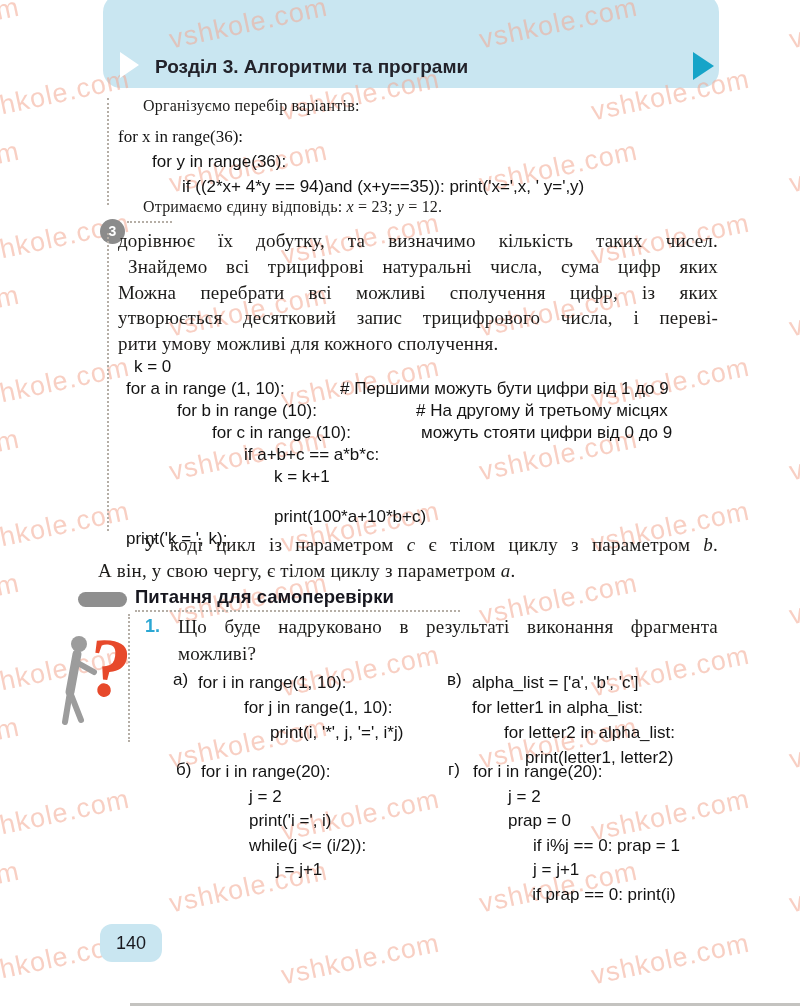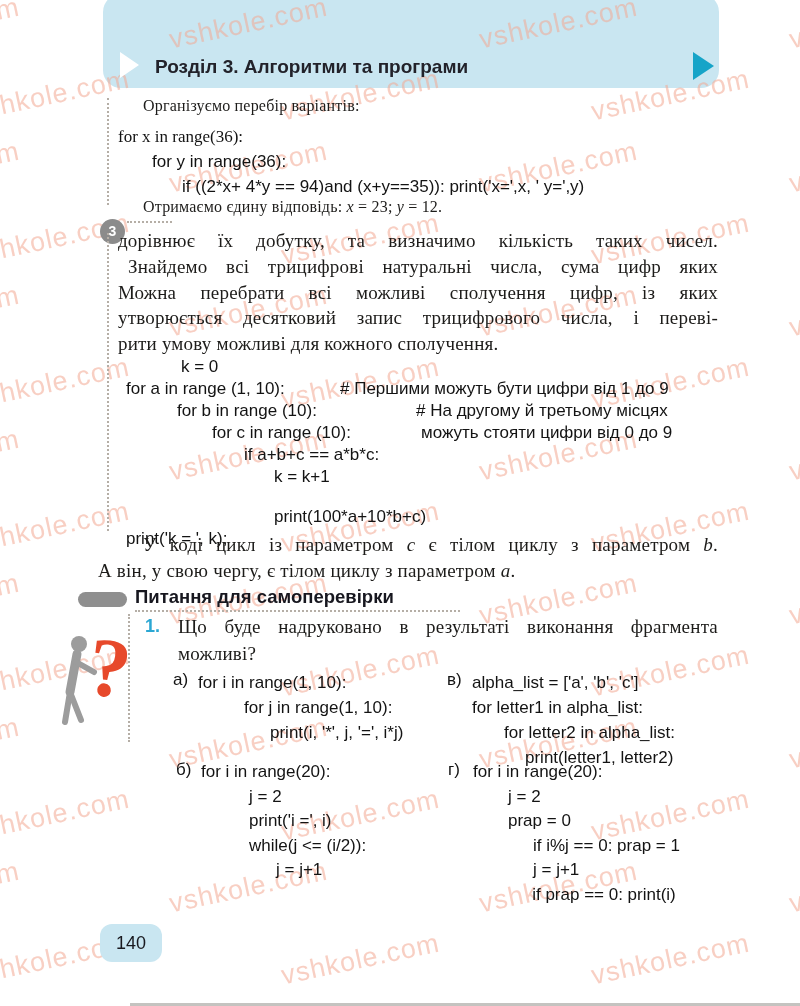--- a/index.html
+++ b/index.html
@@ -131,21 +131,21 @@
     <div class="hdot" style="left:127px;top:221px;width:45px;"></div>
     <div class="vdot" style="left:107px;top:233px;height:298px;"></div>
     <div class="pblock" id="ex3-para" style="left:118px;top:228px;width:600px;">
         <div class="jline" style="height: 25.8px; line-height: 25.8px;">дорівнює їх добутку, та визначимо кількість таких чисел.</div>
         <div class="jline" style="height: 25.8px; line-height: 25.8px; text-indent: 10px;">Знайдемо всі трицифрові натуральні числа, сума цифр яких</div>
         <div class="jline" style="height: 25.8px; line-height: 25.8px;">Можна перебрати всі можливі сполучення цифр, із яких</div>
         <div class="jline" style="height: 25.8px; line-height: 25.8px;">утворюється десятковий запис трицифрового числа, і переві-</div>
         <div style="height: 25.8px; line-height: 25.8px;">рити умову можливі для кожного сполучення.</div>
       </div>
     <div id="ex3-code" style="position:absolute;left:126px;top:356px;">
-        <div class="codeline" style="height: 22px; line-height: 22px; padding-left: 8px; margin-left: 47px;">k = 0</div>
+        <div class="codeline" style="height: 22px; line-height: 22px; padding-left: 8px;">k = 0</div>
         <div class="codeline" style="height: 22px; line-height: 22px; padding-left: 0px;">for a in range (1, 10):<span class="cmt" style="left: 214px;"># Першими можуть бути цифри від 1 до 9</span></div>
         <div class="codeline" style="height: 22px; line-height: 22px; padding-left: 51px;">for b in range (10):<span class="cmt" style="left: 290px;"># На другому й третьому місцях</span></div>
         <div class="codeline" style="height: 22px; line-height: 22px; padding-left: 86px;">for c in range (10):<span class="cmt" style="left: 295px;">можуть стояти цифри від 0 до 9</span></div>
         <div class="codeline" style="height: 22px; line-height: 22px; padding-left: 118px;">if a+b+c == a*b*c:</div>
         <div class="codeline" style="height: 22px; line-height: 22px; padding-left: 148px;">k = k+1</div>
         <div class="codeline" style="height: 22px; line-height: 22px; padding-left: 148px; margin-top: 18px;">print(100*a+10*b+c)</div>
         <div class="codeline" style="height: 22px; line-height: 22px; padding-left: 0px;">print('k = ', k);</div>
       </div>
     <div class="pblock" id="ex3-note" style="left:98px;top:532px;width:620px;">
         <div class="jline" style="height: 26px; line-height: 26px; text-indent: 45px;">У коді цикл із параметром <i>c</i> є тілом циклу з параметром <i>b</i>.</div>

